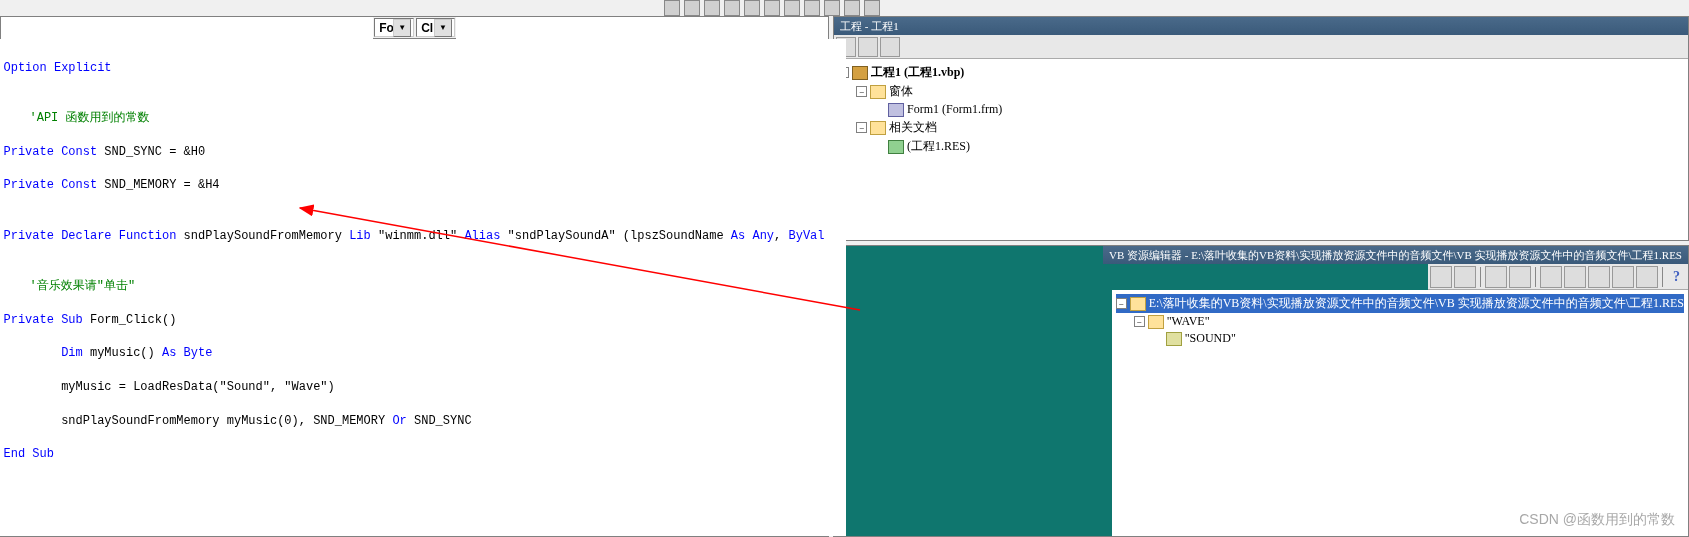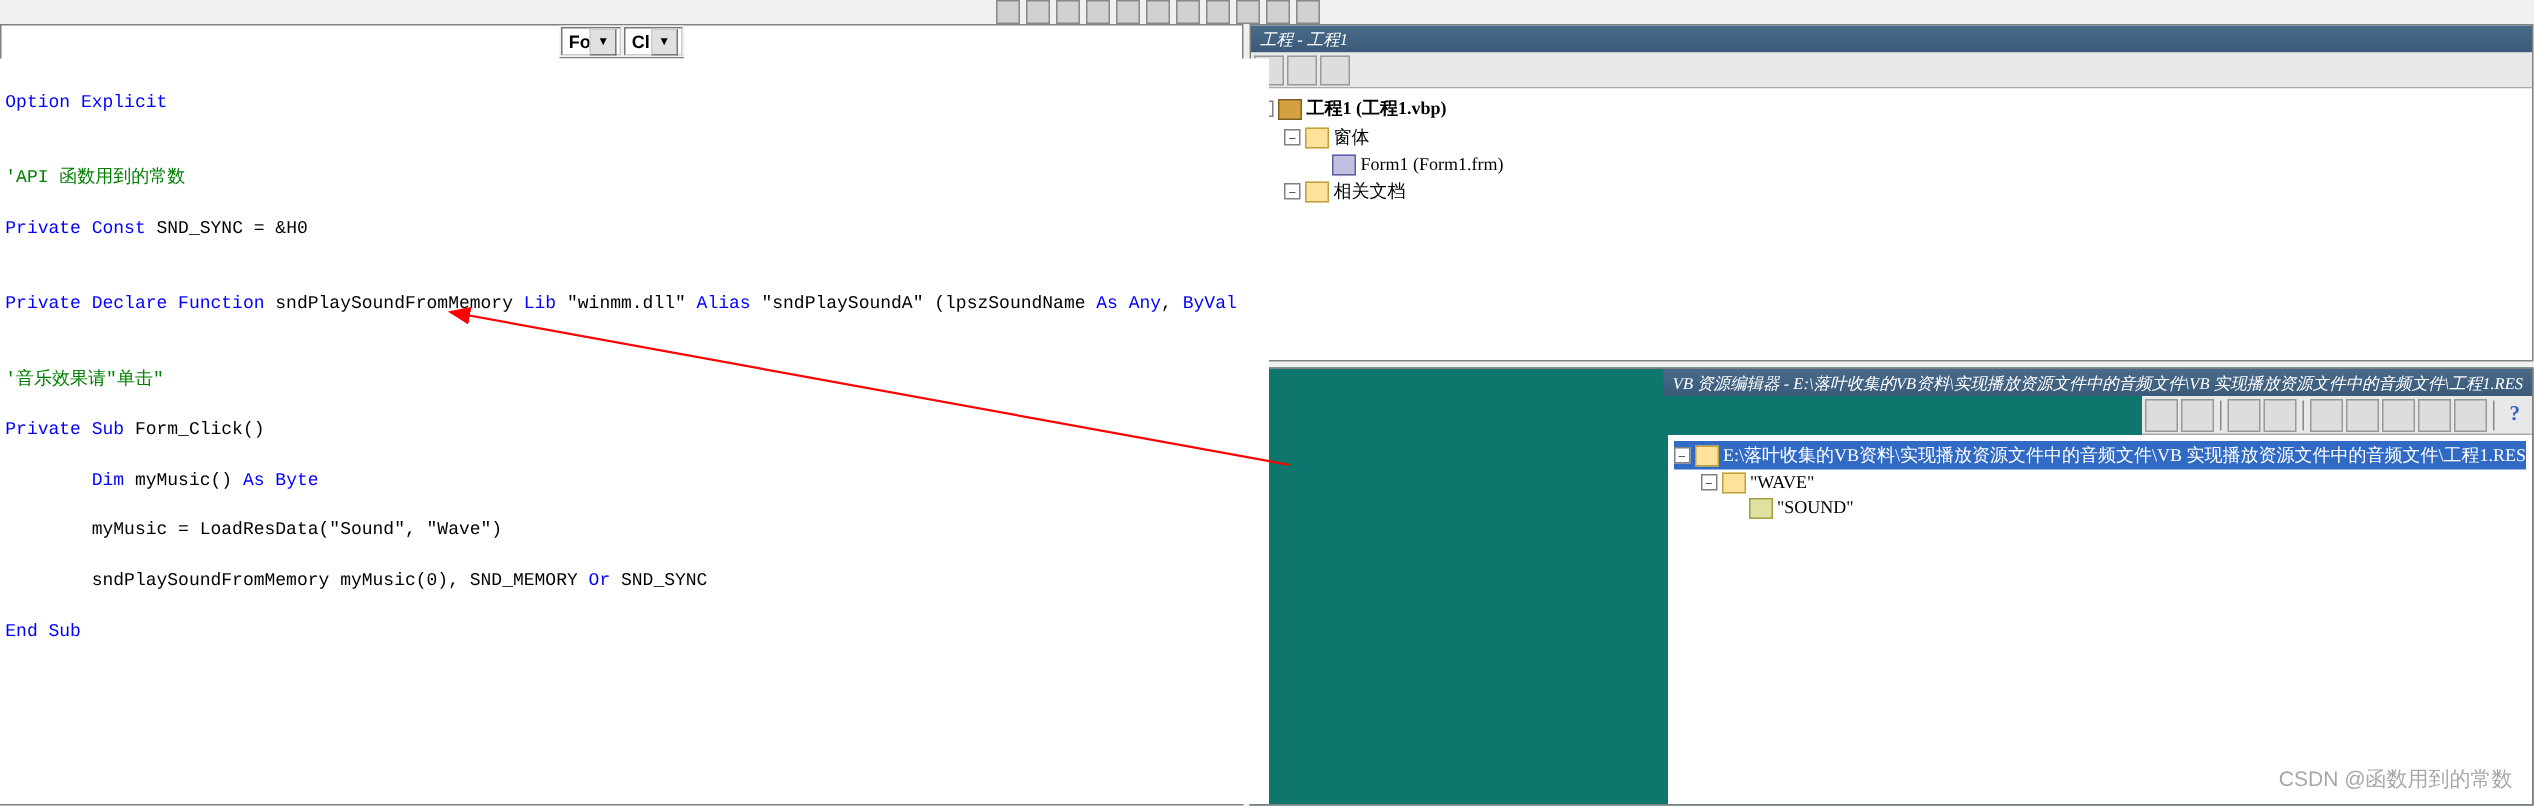--- a/index.html
+++ b/index.html
@@ -86,21 +86,21 @@
       font-family: "Courier New", monospace;
       font-size: 12px;
       padding: 4px 21px 4px 20px;
       white-space: pre;
       line-height: 1.4;
       overflow: auto;
       position: relative;
     }
     .code-line { display: block; }
     .kw { color: #0000ff; }
-    .comment { color: #008000; }
+    .comment { color: #008000; margin-left: 26px; }
     
     .arrow-line {
       position: absolute;
       pointer-events: none;
       z-index: 100;
     }
     
     .right-container {
       flex: 1;
       display: flex;
@@ -116,21 +116,20 @@
       height: 225px;
     }
     .panel-title {
       background: linear-gradient(#4a6a8a, #3a5a7a);
       color: #fff;
       padding: 2px 6px;
       font-size: 11px;
       height: 18px;
       display: flex;
       align-items: center;
-      font-style: italic;
     }
     .panel-toolbar {
       height: 24px;
       background: #e8e8e8;
       border-bottom: 1px solid #aaa;
       display: flex;
       gap: 2px;
       padding: 2px;
     }
     .panel-toolbar .tbtn {
@@ -251,20 +250,21 @@
   <div class="code-panel">
     <div class="dropdown-row">
       <div class="dropdown">Form</div>
       <div class="dropdown">Click</div>
     </div>
     <div class="code-area">
 <span class="code-line"><span class="kw">Option Explicit</span></span>
 <span class="code-line"></span>
 <span class="code-line comment">'API 函数用到的常数</span>
 <span class="code-line"><span class="kw">Private Const</span><span> SND_SYNC = &amp;H0</span></span>
+<span class="code-line"><span class="kw">Private Const</span><span> SND_MEMORY = &amp;H4</span></span>
 <span class="code-line"></span>
 <span class="code-line"><span class="kw">Private Declare Function</span><span> sndPlaySoundFromMemory </span><span class="kw">Lib</span><span> "winmm.dll" </span><span class="kw">Alias</span><span> "sndPlaySoundA" (lpszSoundName </span><span class="kw">As Any</span><span>, </span><span class="kw">ByVal</span></span>
 <span class="code-line"></span>
 <span class="code-line comment">'音乐效果请"单击"</span>
 <span class="code-line"><span class="kw">Private Sub</span><span> Form_Click()</span></span>
 <span class="code-line"><span class="kw">        Dim</span><span> myMusic() </span><span class="kw">As Byte</span></span>
 <span class="code-line">        myMusic = LoadResData("Sound", "Wave")</span>
 <span class="code-line"><span>        sndPlaySoundFromMemory myMusic(0), SND_MEMORY </span><span class="kw">Or</span><span> SND_SYNC</span></span>
 <span class="code-line"><span class="kw">End Sub</span></span>
     </div>
@@ -292,20 +292,25 @@
         <div class="tree-node indent-2">
           <span style="width:14px;display:inline-block"></span>
           <span class="tree-icon icon-form"></span>
           <span>Form1 (Form1.frm)</span>
         </div>
         <div class="tree-node indent-1">
           <span class="expander">−</span>
           <span class="tree-icon icon-folder"></span>
           <span>相关文档</span>
         </div>
+        <div class="tree-node indent-2">
+          <span style="width:14px;display:inline-block"></span>
+          <span class="tree-icon icon-res"></span>
+          <span>(工程1.RES)</span>
+        </div>
       </div>
     </div>
 
     <div class="res-panel">
       <div class="panel-title">VB 资源编辑器 - E:\落叶收集的VB资料\实现播放资源文件中的音频文件\VB 实现播放资源文件中的音频文件\工程1.RES</div>
       <div class="res-toolbar">
         <span class="rbtn"></span>
         <span class="rbtn"></span>
         <span class="sep"></span>
         <span class="rbtn"></span>

